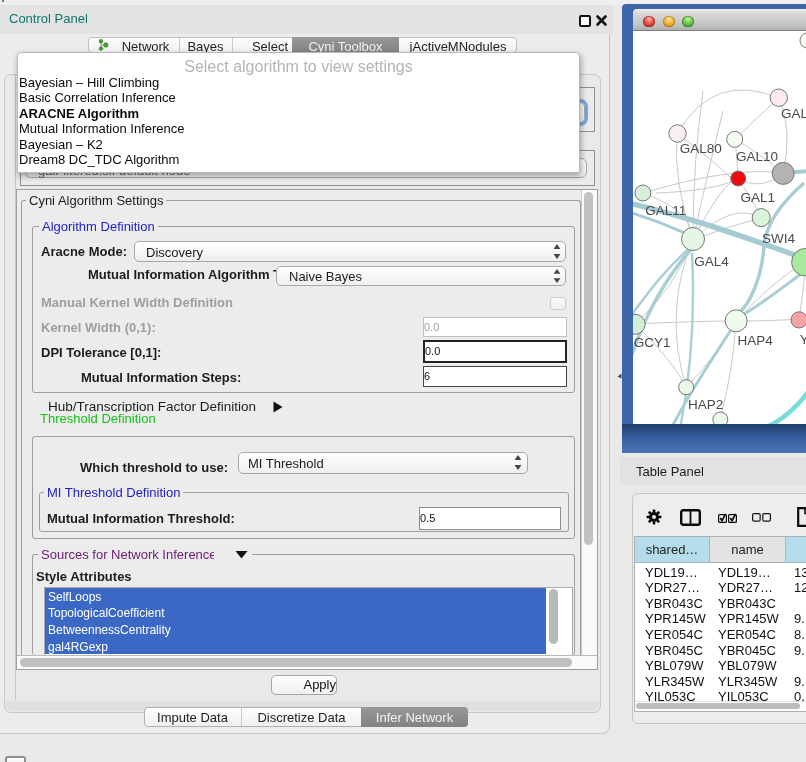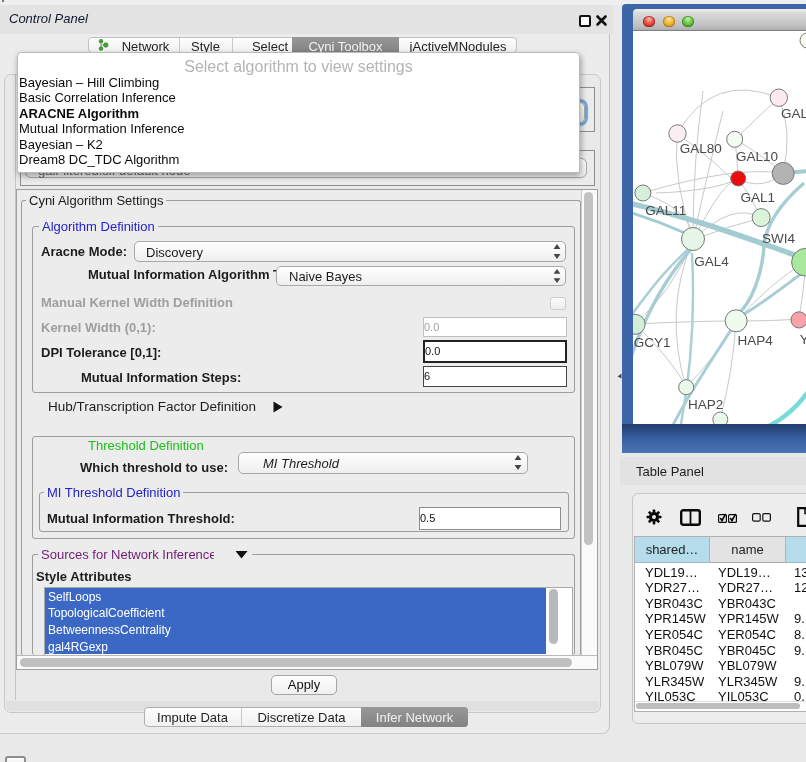--- a/index.html
+++ b/index.html
@@ -17,21 +17,21 @@
 .gl{font-size:13px;background:#ececec;padding:0 3px;white-space:nowrap;line-height:13px;}
 .seg{font-size:13px;color:#222;white-space:nowrap;font-weight:500;}
 </style>
 </head>
 <body>
 
 <div class="abs" style="left:0;top:0;width:806px;height:5px;background:#efefef;"></div>
 <div class="abs" style="left:2px;top:0;width:2px;height:2px;background:#777;"></div>
 
 <div class="abs" style="left:0;top:5px;width:613px;height:29px;background:#e3e3e3;"></div>
-<div class="abs lbl" style="left:9px;top:11px;color:#0f172a;font-style:italic;">Control Panel</div>
+<div class="abs lbl" style="left:9px;top:11px;color:#0f766e;">Control Panel</div>
 <div class="abs" style="left:579px;top:15px;width:8px;height:8px;border:2px solid #111;border-radius:2px;background:#fff;"></div>
 <svg class="abs" style="left:595px;top:14px;" width="13" height="13" viewBox="0 0 13 13">
  <path d="M2.5 2.5 L10.5 10.5 M10.5 2.5 L2.5 10.5" stroke="#111" stroke-width="2.6" stroke-linecap="round"></path>
 </svg>
 
 <div class="abs" style="left:0;top:34px;width:610px;height:700px;background:#ececec;border-right:1px solid #c2c2c2;border-bottom:1px solid #c9c9c9;border-radius:0 0 8px 0;box-sizing:border-box;"></div>
 
 <div class="abs" style="left:4px;top:74px;width:597px;height:639px;background:#e9e9e9;border:1px solid #c8c8c8;border-radius:7px;box-sizing:border-box;"></div>
 <div class="abs" style="left:6px;top:701px;width:593px;height:10px;background:#e0e0e0;border-radius:0 0 6px 6px;"></div>
 
@@ -43,21 +43,21 @@
 <div class="abs" style="left:179px;top:38px;width:1px;height:14px;background:#c9c9c9;"></div>
 <div class="abs" style="left:232px;top:38px;width:1px;height:14px;background:#c9c9c9;"></div>
 <div class="abs" style="left:292px;top:37px;width:107px;height:16px;background:linear-gradient(#989898,#828282);"></div>
 <svg class="abs" style="left:97px;top:39px;" width="12" height="12" viewBox="0 0 12 12">
  <path d="M4 2.5 L4 9.5 M4 6 L8.6 6" stroke="#8a9a8a" stroke-width="1"></path>
  <circle cx="4" cy="2.2" r="1.9" fill="#3fa32c" stroke="#2c7220" stroke-width="0.5"></circle>
  <circle cx="8.8" cy="6" r="2.3" fill="#3fa32c" stroke="#2c7220" stroke-width="0.5"></circle>
  <circle cx="4" cy="9.6" r="1.9" fill="#3fa32c" stroke="#2c7220" stroke-width="0.5"></circle>
 </svg>
 <div class="abs seg" style="left:112px;top:39px;width:67px;text-align:center;">Network</div>
-<div class="abs seg" style="left:179px;top:39px;width:53px;text-align:center;">Style</div>
+<div class="abs seg" style="left:179px;top:39px;width:53px;text-align:center;">Bayes</div>
 <div class="abs seg" style="left:232px;top:39px;width:76px;text-align:center;">Select</div>
 <div class="abs seg" style="left:292px;top:39px;width:107px;text-align:center;color:#f2f2f2;">Cyni Toolbox</div>
 <div class="abs seg" style="left:399px;top:39px;width:118px;text-align:center;">jActiveMNodules</div>
 
 <div class="abs combo" style="left:25px;top:102px;width:560px;height:21px;box-shadow:0 0 1px 3px #72a5d8;"></div>
 
 <div class="abs combo" style="left:25px;top:158px;width:562px;height:20px;border-radius:6px;"></div>
 <div class="abs lbl" style="left:38px;top:163px;color:#666;">galFiltered.sif default node</div>
 
 <div class="abs" style="left:16px;top:189px;width:582px;height:481px;background:#ececec;border:1px solid #9f9f9f;box-sizing:border-box;"></div>
@@ -95,25 +95,25 @@
 
 <div class="abs lbl b" style="left:41px;top:370px;padding-left:40px;">Mutual Information Steps:</div>
 <div class="abs inp" style="left:423px;top:366px;width:144px;height:21px;border:1px solid #444;line-height:19px;">6</div>
 
 <div class="abs lbl" style="left:48px;top:399px;font-size:13.5px;">Hub/Transcription Factor Definition</div>
 <svg class="abs" style="left:272.5px;top:400.5px;" width="10" height="12" viewBox="0 0 10 12">
     <path d="M0.5 0.5 L9.5 6 L0.5 11.5 Z" fill="#111"></path>
   </svg>
 
 <div class="abs grp" style="left:32px;top:436px;width:543px;height:103px;"></div>
-<div class="abs gl" style="left:37px;top:439px;color:#17c117;margin-left:48px;">Threshold Definition</div>
+<div class="abs gl" style="left:37px;top:412px;color:#17c117;">Threshold Definition</div>
 
 <div class="abs lbl b" style="left:80px;top:460px;">Which threshold to use:</div>
 <div class="abs combo" style="left:238px;top:452px;width:290px;height:22px;"></div>
-<div class="abs lbl" style="left:263px;top:456px;font-style:italic;">MI Threshold</div>
+<div class="abs lbl" style="left:248px;top:456px;">MI Threshold</div>
 <svg class="abs" style="left:513px;top:454px;" width="10" height="17" viewBox="0 0 10 17">
  <path d="M5 1 L8.4 6 L1.6 6 Z" fill="#444"></path>
     <path d="M5 16 L8.4 11 L1.6 11 Z" fill="#444"></path>
 </svg>
 
 <div class="abs grp" style="left:39px;top:492px;width:530px;height:40px;"></div>
 <div class="abs gl" style="left:44px;top:486px;color:#2222cc;">MI Threshold Definition</div>
 <div class="abs lbl b" style="left:47px;top:511px;">Mutual Information Threshold:</div>
 <div class="abs inp" style="left:419px;top:507px;width:142px;height:23px;border:1px solid #8c8c8c;line-height:21px;">0.5</div>
 
@@ -128,21 +128,21 @@
 <div class="abs" style="left:45px;top:588px;width:501px;height:66px;background:#3b68c5;"></div>
 <div class="abs" style="left:48px;top:588.5px;font-size:12px;color:#fff;line-height:16.8px;white-space:nowrap;">SelfLoops<br>TopologicalCoefficient<br>BetweennessCentrality<br>gal4RGexp</div>
 <div class="abs" style="left:549px;top:589px;width:9px;height:55px;background:#b9b9b9;border-radius:5px;"></div>
 
 <div class="abs" style="left:17px;top:655px;width:580px;height:14px;background:#fafafa;border-top:1px solid #b9b9b9;box-sizing:border-box;"></div>
 <div class="abs" style="left:20px;top:658px;width:552px;height:9px;background:#c0c0c0;border-radius:5px;"></div>
 
 <div class="abs" style="left:581px;top:190px;width:16px;height:465px;background:#fafafa;border-left:1px solid #c9c9c9;box-sizing:border-box;"></div>
 <div class="abs" style="left:584px;top:192px;width:9px;height:353px;background:#c2c2c2;border-radius:5px;"></div>
 
-<div class="abs" style="left:271px;top:675px;width:66px;height:20px;background:linear-gradient(#ffffff,#efefef);border:1px solid #a5a5a5;border-radius:5px;box-sizing:border-box;text-align:center;font-size:13px;line-height:18px;color:#111;">Apply</div>
+<div class="abs" style="left:271px;top:675px;width:66px;height:20px;background:linear-gradient(#ffffff,#efefef);border:1px solid #a5a5a5;border-radius:5px;box-sizing:border-box;text-align:right;font-size:13px;line-height:18px;color:#111;">Apply</div>
 
 <div class="abs" style="left:144px;top:707px;width:324px;height:20px;background:linear-gradient(#fdfdfd,#f0f0f0);border:1px solid #b0b0b0;border-radius:4px;box-sizing:border-box;"></div>
 <div class="abs" style="left:241px;top:708px;width:1px;height:18px;background:#c9c9c9;"></div>
 <div class="abs" style="left:361px;top:707px;width:107px;height:20px;background:linear-gradient(#989898,#828282);border-radius:0 4px 4px 0;"></div>
 <div class="abs seg" style="left:144px;top:710px;width:97px;text-align:center;">Impute Data</div>
 <div class="abs seg" style="left:242px;top:710px;width:119px;text-align:center;">Discretize Data</div>
 <div class="abs seg" style="left:361px;top:710px;width:107px;text-align:center;color:#f2f2f2;">Infer Network</div>
 
 <svg class="abs" style="left:617px;top:373px;" width="5" height="6" viewBox="0 0 5 6">
     <path d="M0.5 3.5 L4.5 0.5 L4.5 5.5 Z" fill="#4a4a4a"></path>

